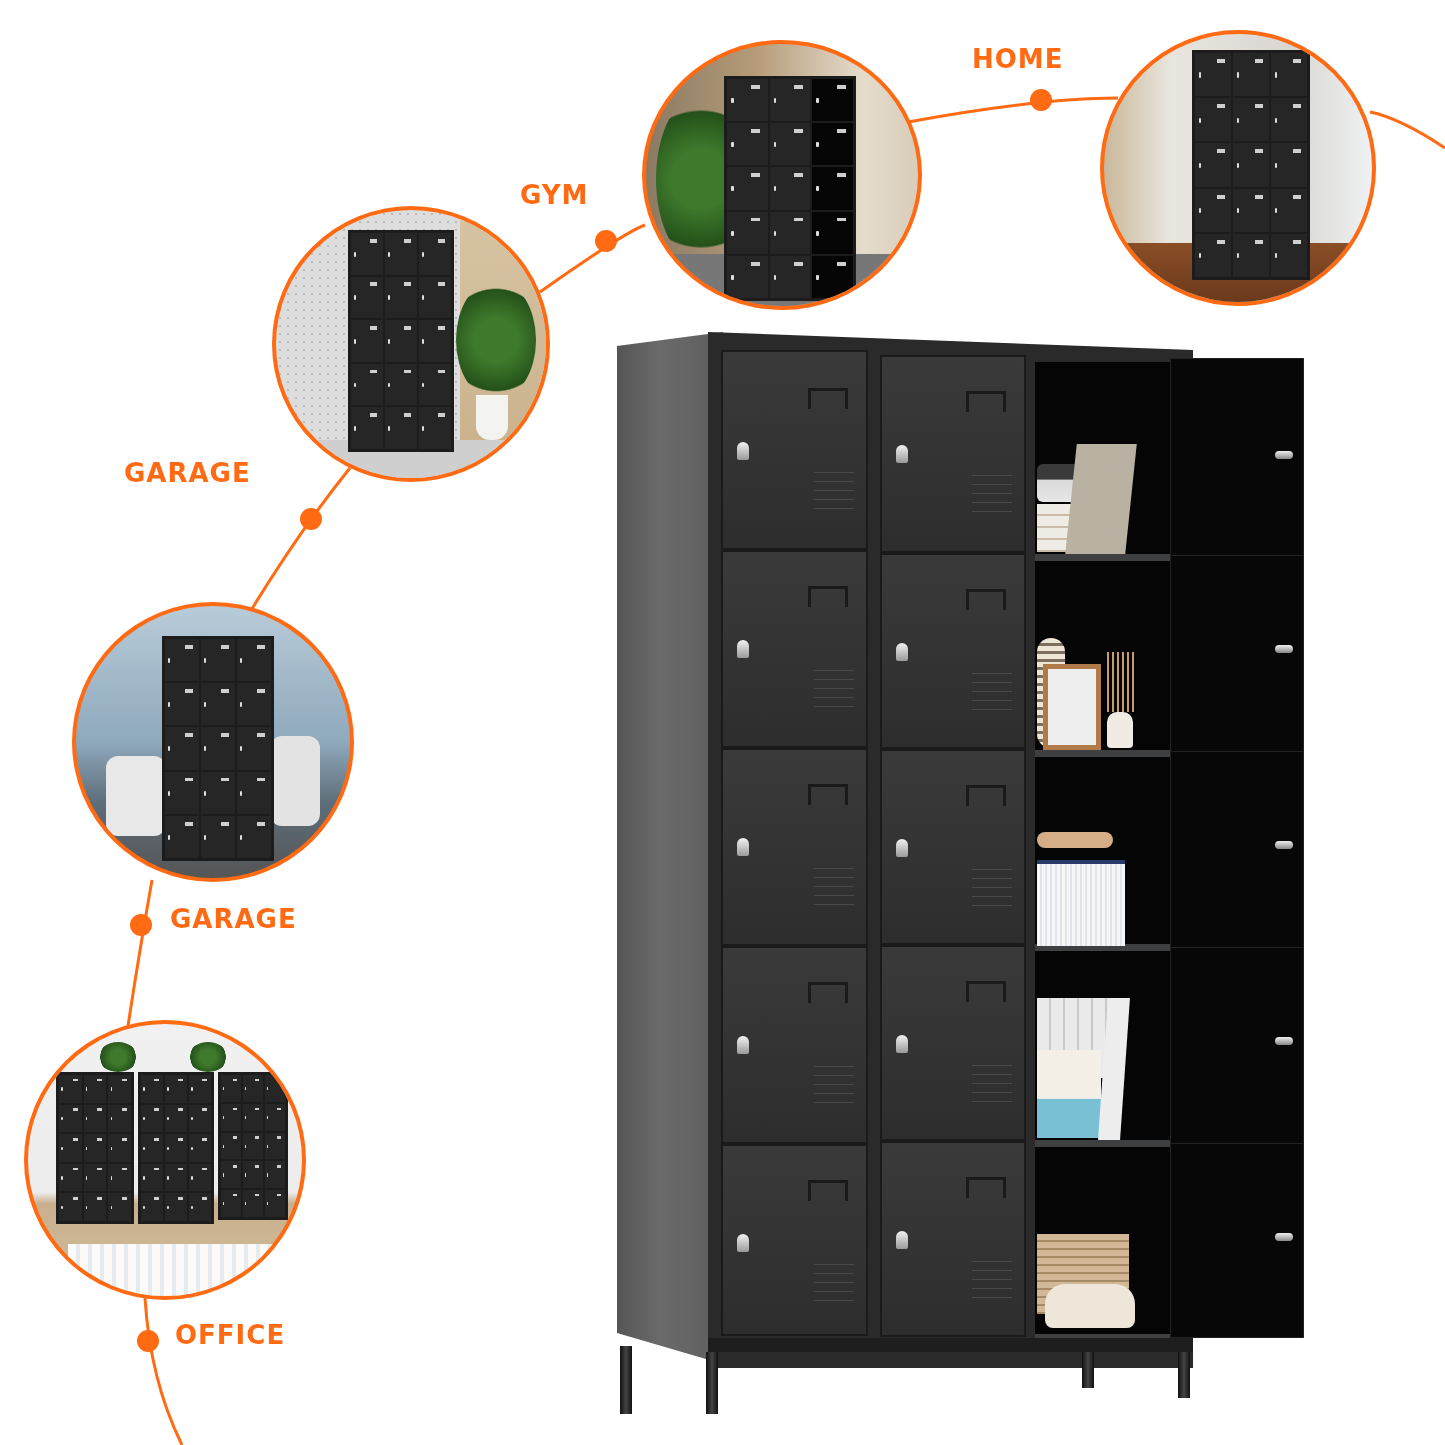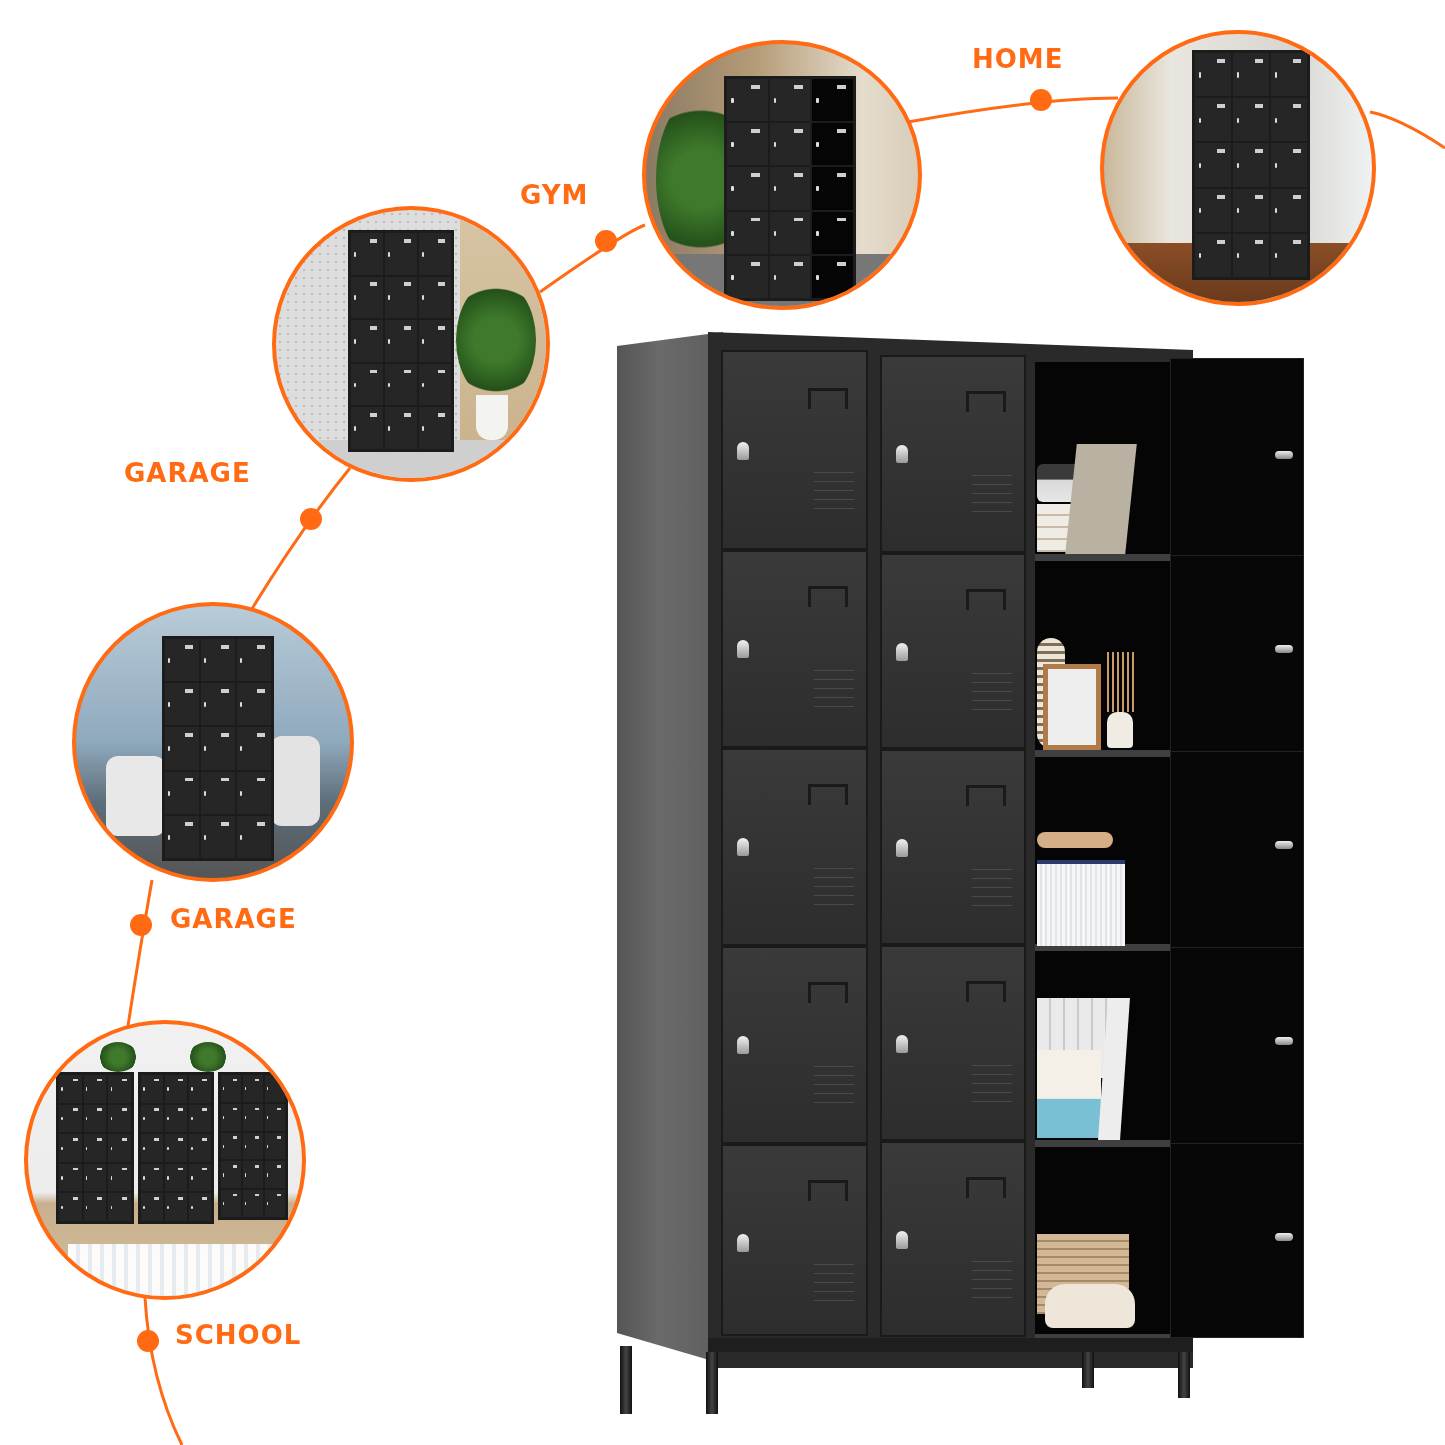--- a/index.html
+++ b/index.html
@@ -132,21 +132,21 @@
       <div class="c"></div>
       <div class="c"></div>
       <div class="c"></div>
       <div class="c"></div>
       <div class="c"></div>
       <div class="c"></div>
     </div>
 </div>
 
 <div class="dot" style="left:137px;top:1330px;"></div>
-<div class="label" style="left:175px;top:1322px;">SCHOOL</div>
+<div class="label" style="left:175px;top:1322px;">OFFICE</div>
 <div class="scene" style="left:24px;top:1020px;width:282px;height:280px;background:linear-gradient(180deg,#f1f1f1 0%,#ececec 62%,#c8b08e 66%,#d3bd9b 100%);">
   <div class="plant" style="left:70px;top:18px;width:40px;height:30px;"></div>
   <div class="plant" style="left:160px;top:18px;width:40px;height:30px;"></div>
   <div class="mini-locker" style="left:28px;top:48px;width:78px;height:152px;grid-template-columns:repeat(3,1fr);grid-template-rows:repeat(5,1fr);">
       <div class="c"></div>
       <div class="c"></div>
       <div class="c"></div>
       <div class="c"></div>
       <div class="c"></div>
       <div class="c"></div>

